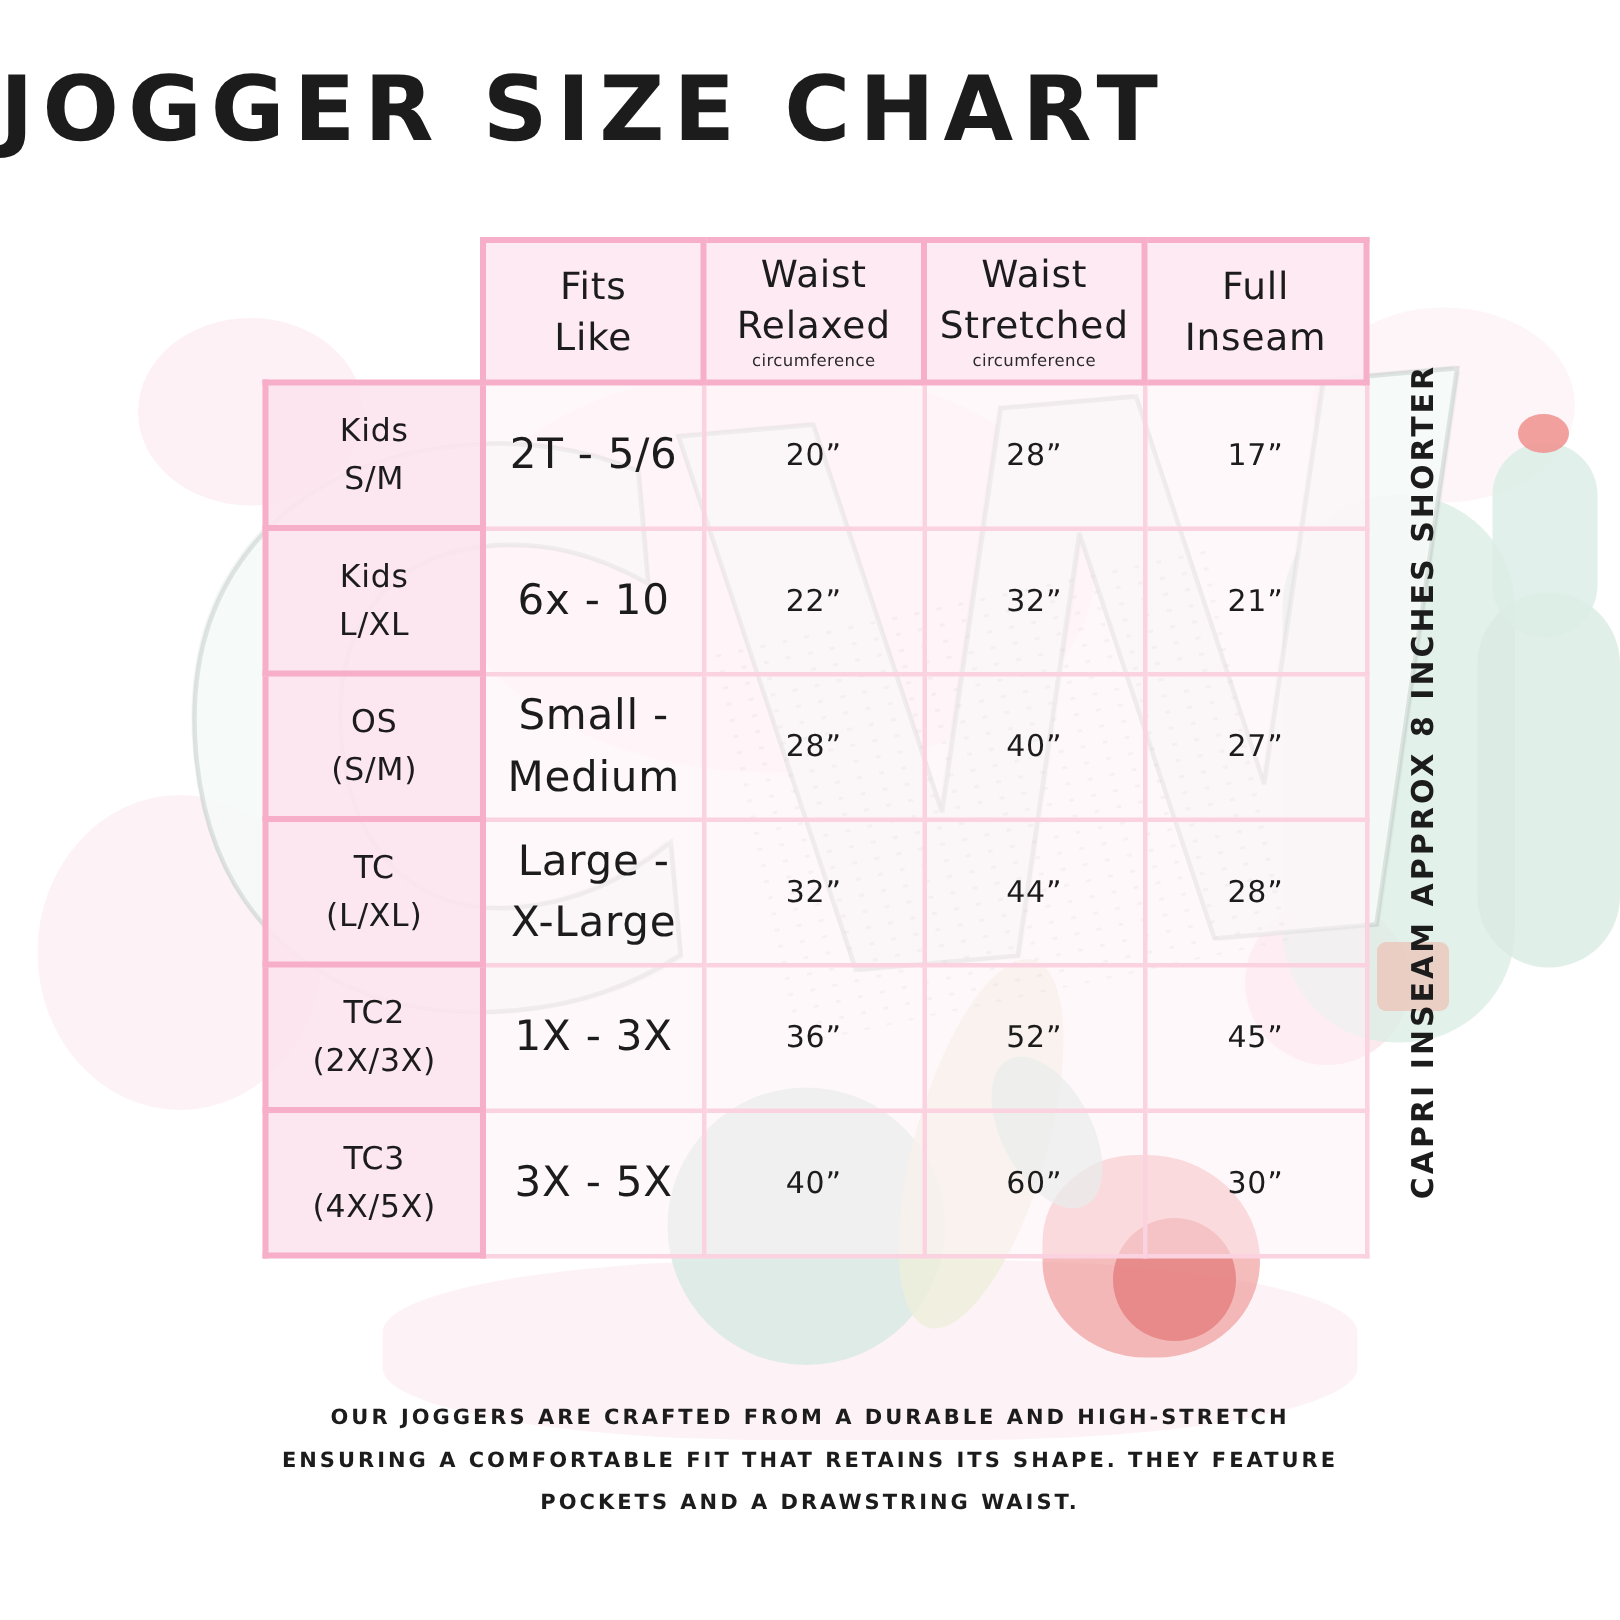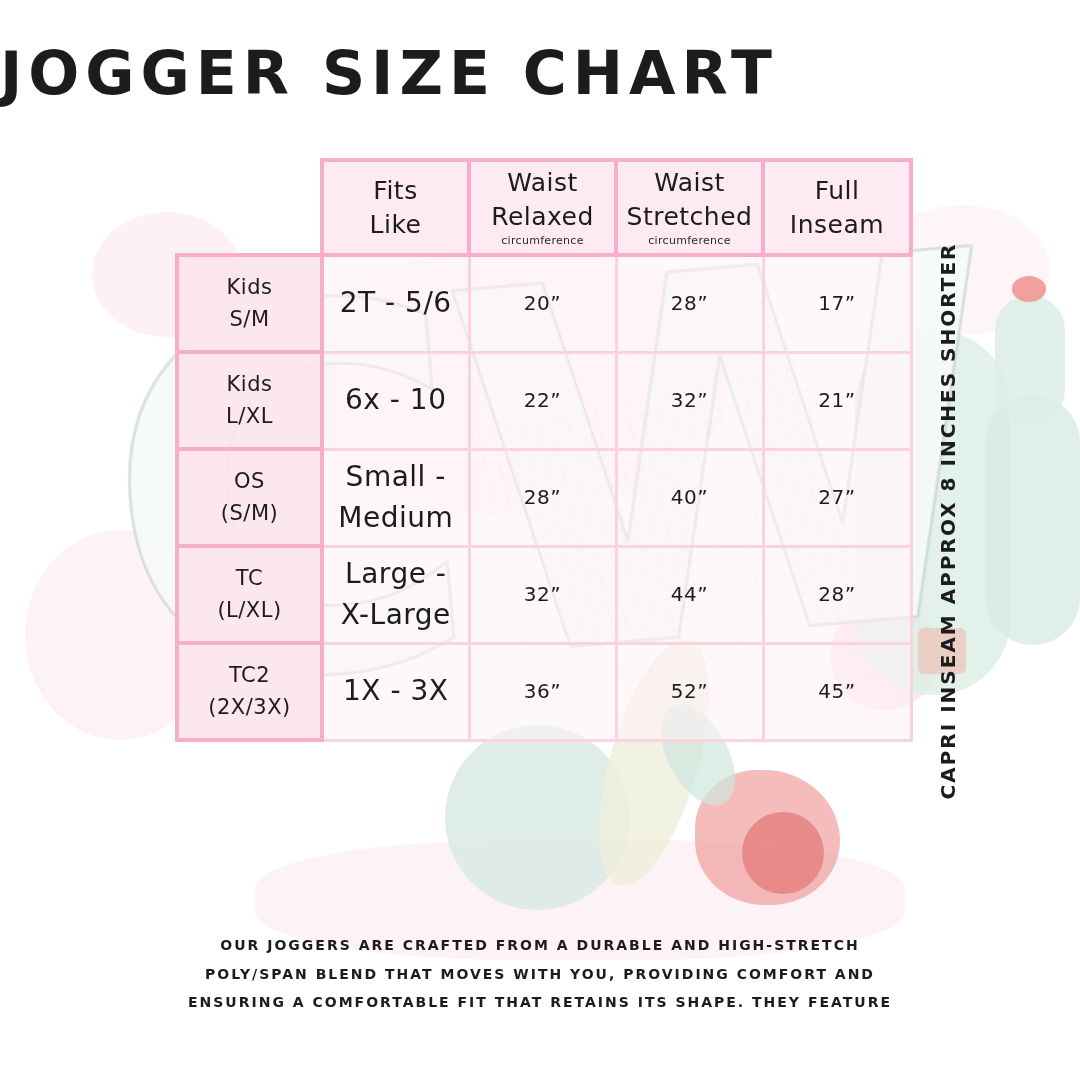--- a/index.html
+++ b/index.html
@@ -203,24 +203,32 @@
       <td class="dc val">28”</td>
     </tr>
     <tr style="height:97px">
       <th class="rl pre">TC2
 (2X/3X)</th>
       <td class="dc pre">1X - 3X</td>
       <td class="dc val">36”</td>
       <td class="dc val">52”</td>
       <td class="dc val">45”</td>
     </tr>
+    <tr style="height:97px">
+      <th class="rl pre">TC3
+(4X/5X)</th>
+      <td class="dc pre">3X - 5X</td>
+      <td class="dc val">40”</td>
+      <td class="dc val">60”</td>
+      <td class="dc val">30”</td>
+    </tr>
   </tbody>
     </table>
 
   <div class="side-note">CAPRI INSEAM APPROX 8 INCHES SHORTER</div>
 
   <div class="description">
     <div>OUR JOGGERS ARE CRAFTED FROM A DURABLE AND HIGH-STRETCH</div>
-    <div>POLY/SPAN BLEND THAT MOVES WITH YOU, PROVIDING COMFORT AND</div>
     <div>ENSURING A COMFORTABLE FIT THAT RETAINS ITS SHAPE. THEY FEATURE</div>
+    <div>POCKETS AND A DRAWSTRING WAIST.</div>
   </div>
 
 </div>
 
 </body></html>

